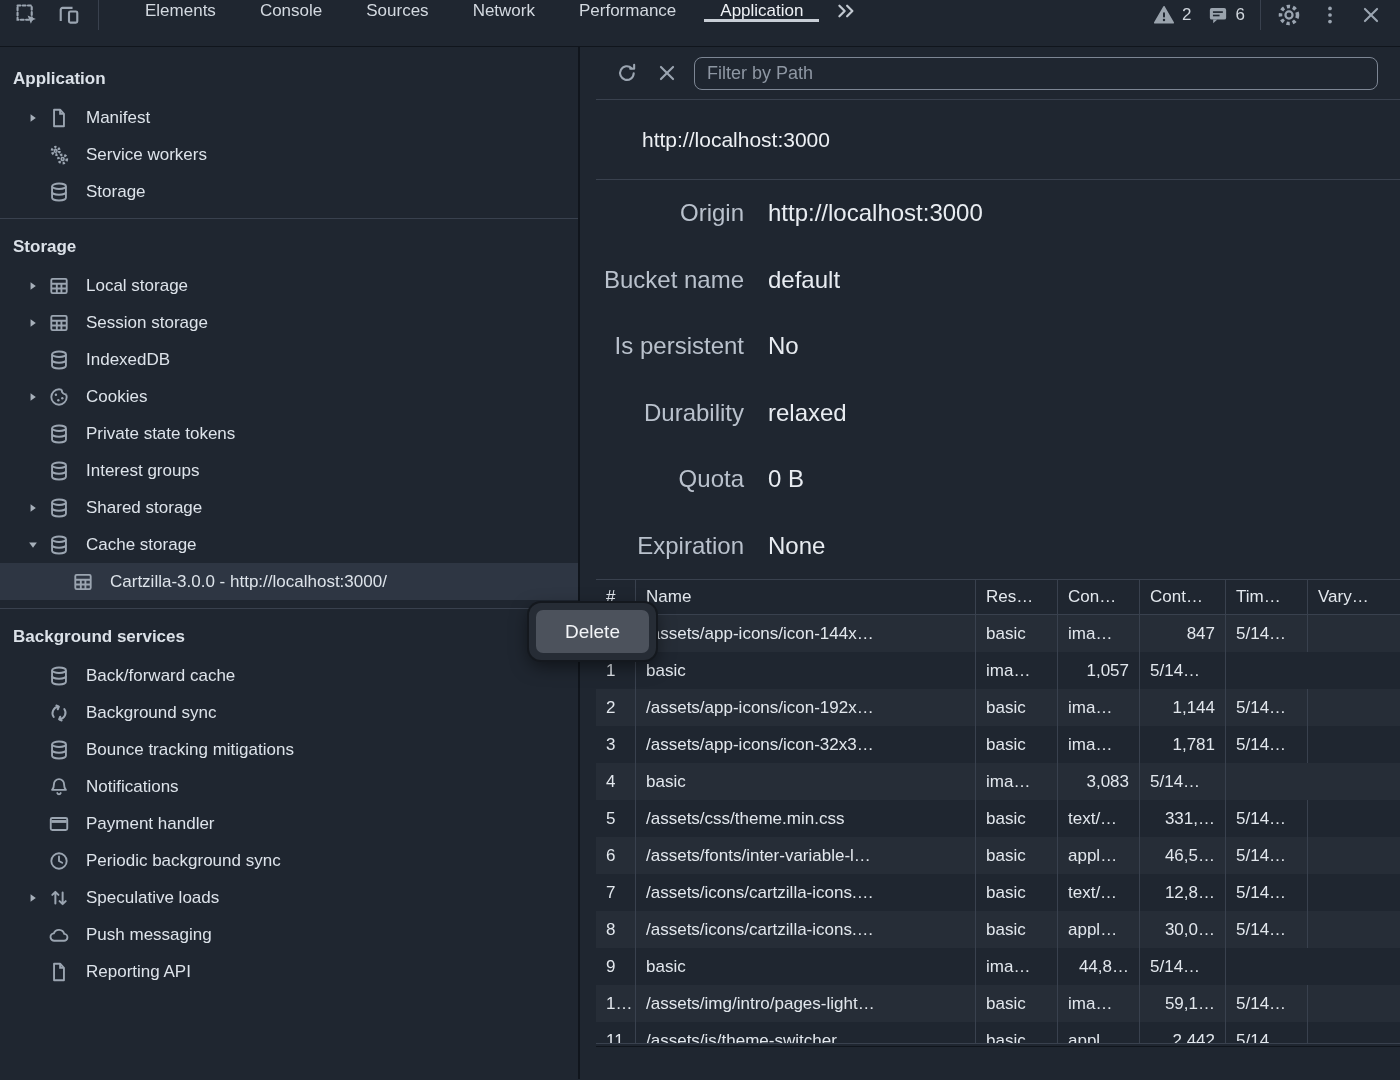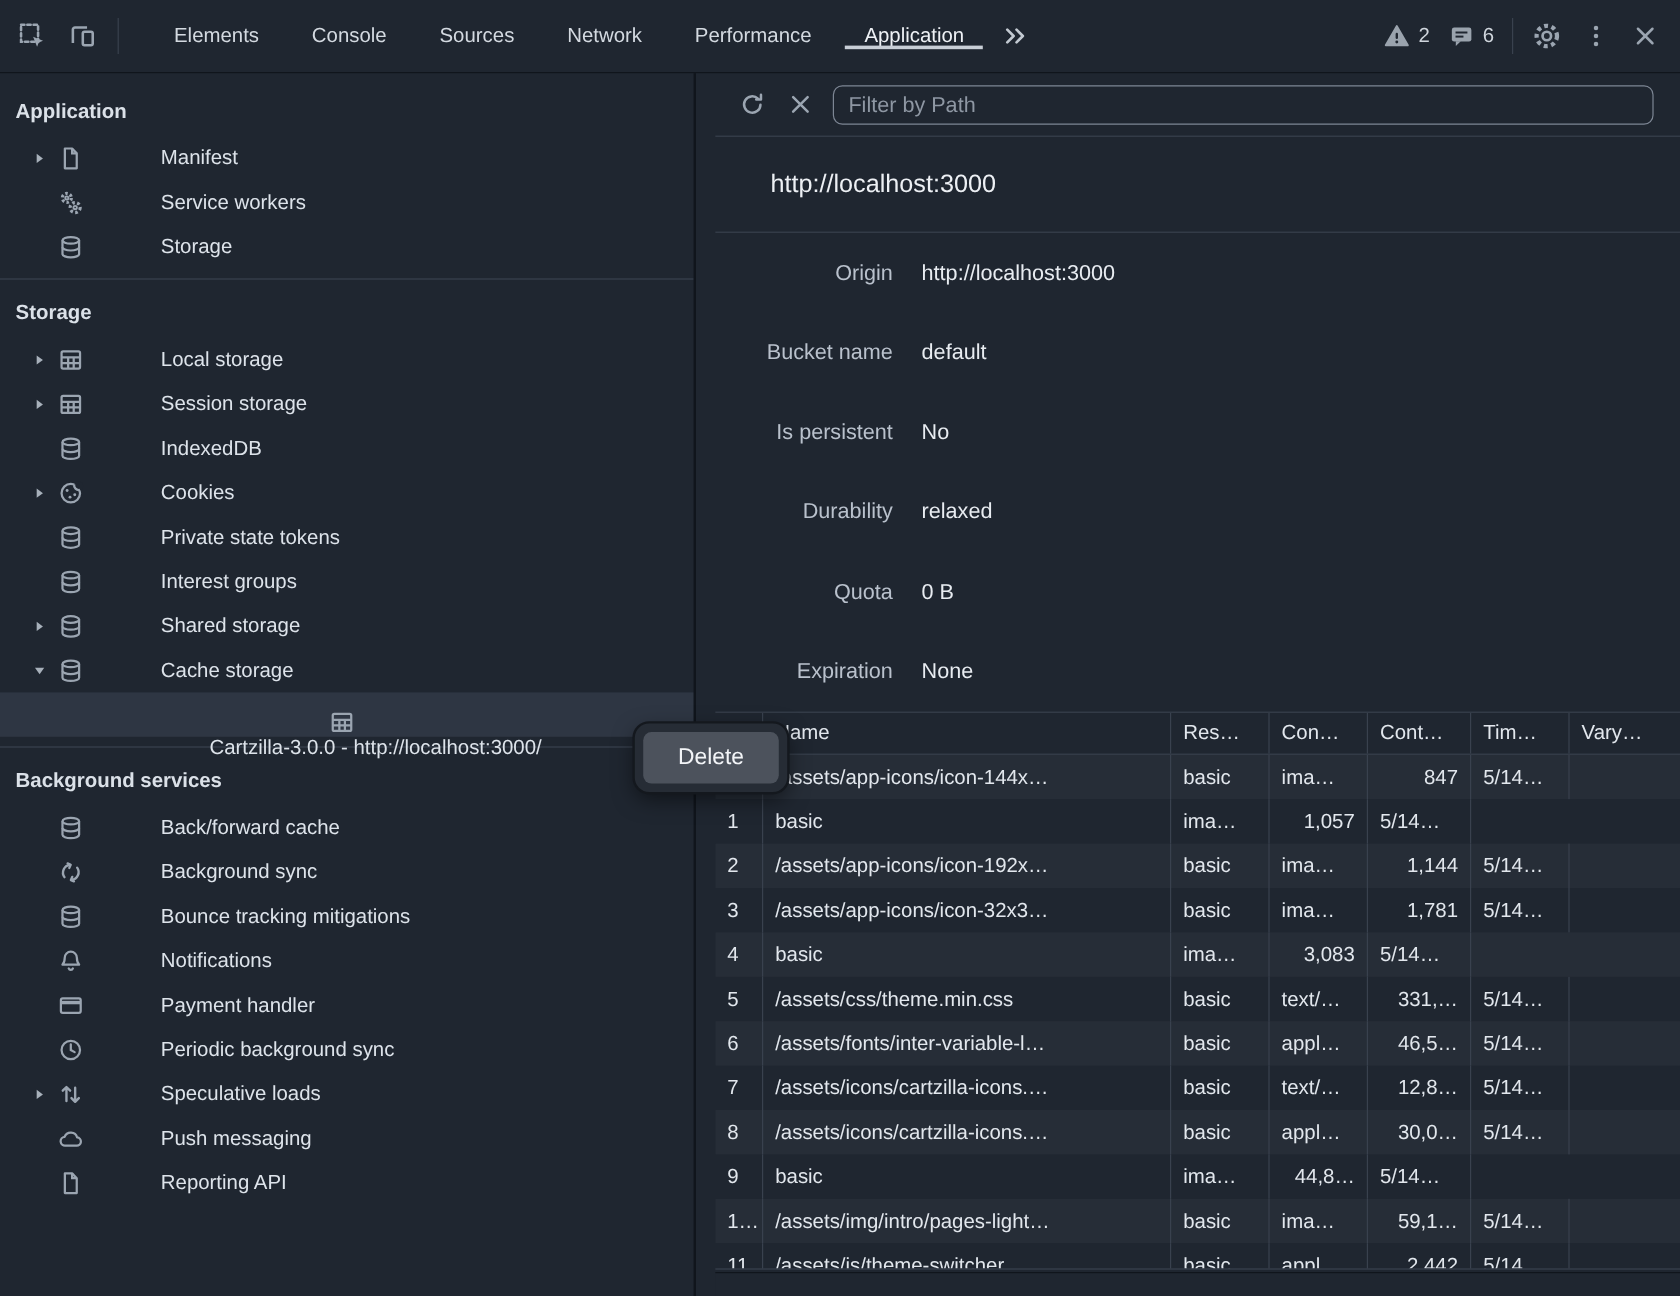--- a/index.html
+++ b/index.html
@@ -15,21 +15,21 @@
     --input-border:#7d8694;
     --menu-bg:#262c35;
     --menu-item:#4c525c;
   }
   *{box-sizing:border-box;margin:0;padding:0;}
   html,body{background:#000;}
   body{font-family:"Liberation Sans",sans-serif;}
   .devtools{position:relative;width:1400px;height:1080px;background:var(--bg);color:var(--txt);overflow:hidden;font-size:17px;}
 
   
-  .tabbar{height:61px;display:flex;align-items:center;border-bottom:1px solid var(--line-dark);}
+  .tabbar{height:47px;display:flex;align-items:flex-start;border-bottom:1px solid var(--line-dark);}
   .tb-icons{display:flex;align-items:center;padding:0 10px 0 14px;gap:16px;}
   .tb-btn{width:26px;height:26px;display:flex;align-items:center;justify-content:center;color:var(--icon);cursor:pointer;}
   .tb-sep{width:1px;height:30px;background:var(--line);align-self:center;}
   .tabs{display:flex;align-items:stretch;margin-left:14px;}
   .tab{position:relative;display:flex;align-items:center;padding:0 22px;color:#d3d9e0;cursor:pointer;}
   .tab.selected{color:#eef1f5;}
   .tab.selected::after{content:"";position:absolute;left:6px;right:6px;bottom:0;height:3px;background:#c8ced6;}
   .more-tabs{display:flex;align-items:center;padding:0 10px;color:#c2c9d1;cursor:pointer;}
   .tb-right{margin-left:auto;display:flex;align-items:center;gap:15px;padding-right:16px;}
   .count-group{display:flex;align-items:center;gap:7px;color:#cfd5dc;cursor:pointer;}
@@ -41,34 +41,34 @@
   .sidebar{width:580px;flex:0 0 580px;border-right:2px solid var(--line-dark);overflow:hidden;padding-top:8px;}
   .main{flex:1;display:flex;flex-direction:column;overflow:hidden;margin-left:16px;}
 
   
   .sec-title{font-weight:700;color:#dbe1e8;padding:14px 0 10px 13px;}
   .s-item{display:flex;align-items:center;height:37px;cursor:pointer;}
   .s-item .exp{width:14px;height:14px;margin-left:26px;flex:0 0 14px;color:#a7b0ba;}
   .s-item .exp.none{visibility:hidden;}
   .s-item .ic{margin-left:8px;margin-right:16px;flex:0 0 22px;color:var(--icon);}
   .s-item.child .exp{margin-left:50px;}
-  .s-item.selected{background:var(--sel);flex-direction:column;}
-  .s-label{color:var(--txt);white-space:nowrap;margin-left:48px;}
+  .s-item.selected{background:var(--sel);}
+  .s-label{color:var(--txt);white-space:nowrap;}
   .s-divider{height:1px;background:var(--line);margin-top:8px;margin-bottom:4px;}
 
   
   .r-toolbar{height:53px;display:flex;align-items:center;border-bottom:1px solid var(--line);padding-left:18px;flex:0 0 53px;}
   .r-toolbar .tb-btn{margin-right:14px;}
   .filter-input{flex:1;margin-right:22px;height:33px;background:transparent;border:1px solid var(--input-border);border-radius:8px;color:var(--txt);padding:0 12px;font-size:18px;font-family:"Liberation Sans",sans-serif;outline:none;}
   .filter-input::placeholder{color:#8e97a3;}
 
   
   .origin-head{height:80px;display:flex;align-items:center;padding-left:46px;font-size:21px;color:#edf0f4;border-bottom:1px solid var(--line);flex:0 0 80px;}
   .kv{height:400px;flex:0 0 400px;display:grid;grid-template-rows:repeat(6,1fr);border-bottom:1px solid var(--line);}
-  .kv-row{display:flex;align-items:center;font-size:18px;}
+  .kv-row{display:flex;align-items:center;font-size:24px;}
   .kv-label{width:148px;text-align:right;color:var(--txt-dim);flex:0 0 148px;}
   .kv-value{margin-left:24px;color:#e8ecf1;}
 
   
   .grid-wrap{height:463px;flex:0 0 463px;overflow:hidden;}
   .g-row{display:grid;grid-template-columns:40px 340px 82px 82px 86px 82px 1fr;height:37px;}
   .g-head{height:35px;border-bottom:1px solid var(--line);font-size:17px;}
   .g-cell{display:flex;align-items:center;padding:0 10px;border-right:1px solid var(--line);white-space:nowrap;overflow:hidden;color:#e2e7ed;}
   .g-cell:last-child{border-right:none;}
   .g-cell.num{justify-content:flex-end;}

